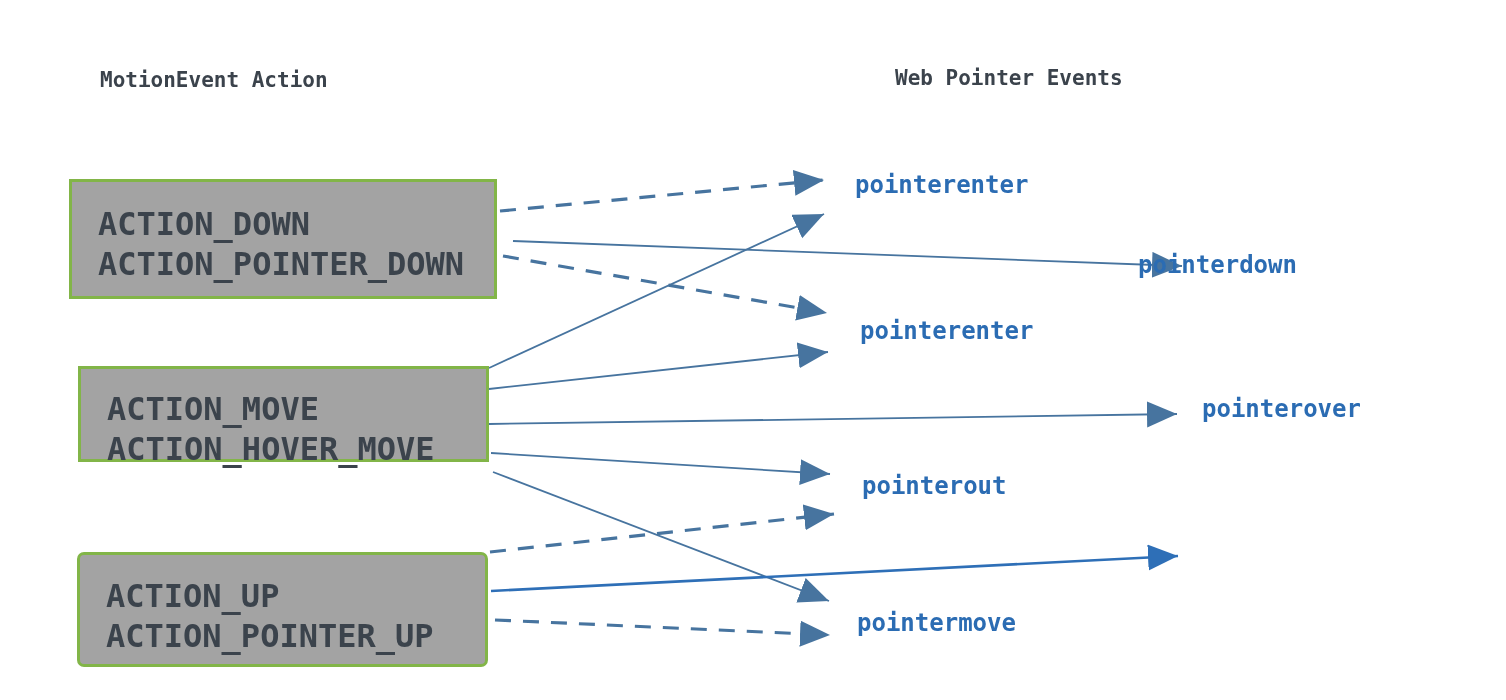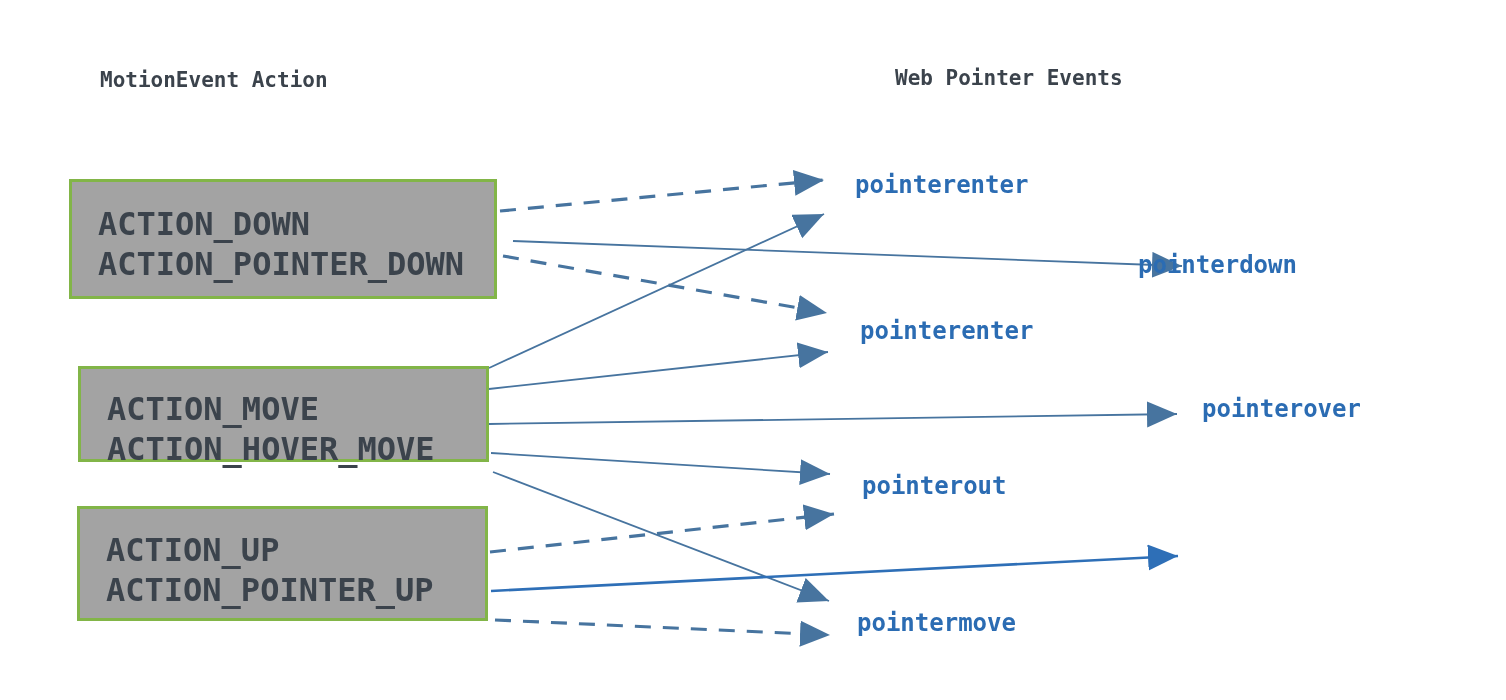--- a/index.html
+++ b/index.html
@@ -93,21 +93,21 @@
     </div>
   </div>
 
   <div class="abox" style="left:78px; top:366px; width:411px; height:96px;">
     <div class="abox-inner" style="padding-top:20px;">
       <div class="aline">ACTION_MOVE</div>
       <div class="aline">ACTION_HOVER_MOVE</div>
     </div>
   </div>
 
-  <div class="abox" style="left:77px; top:506px; width:411px; height:115px;">
+  <div class="abox" style="left:77px; top:552px; width:411px; height:115px;border-radius:7px;">
     <div class="abox-inner" style="padding-top:21px;">
       <div class="aline">ACTION_UP</div>
       <div class="aline">ACTION_POINTER_UP</div>
     </div>
   </div>
 
   <div class="evt" style="left:855px;  top:171px;">pointerenter</div>
   <div class="evt" style="left:1138px; top:251px;">pointerdown</div>
   <div class="evt" style="left:860px;  top:317px;">pointerenter</div>
   <div class="evt" style="left:1202px; top:395px;">pointerover</div>

